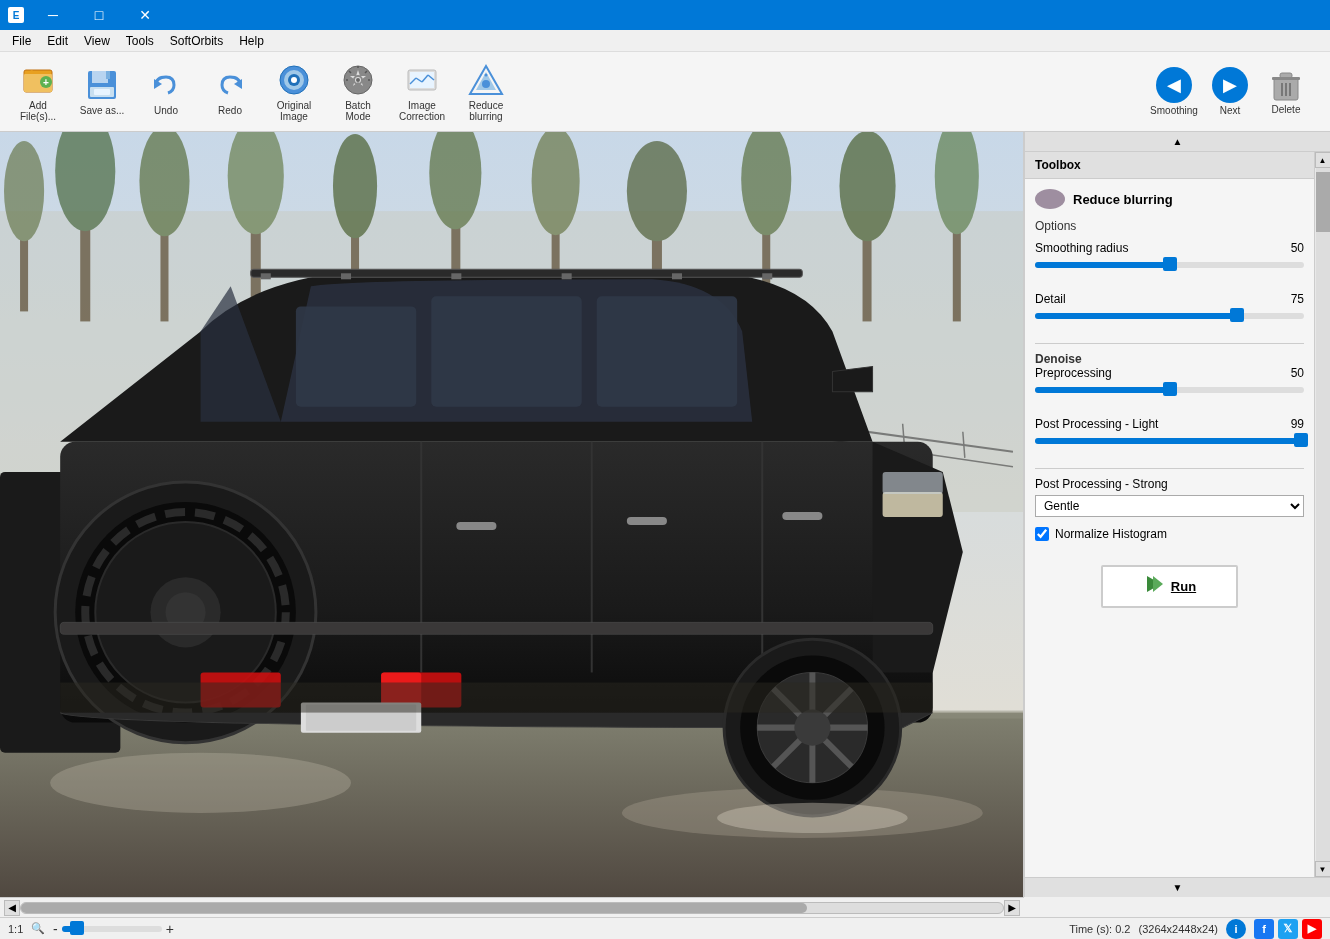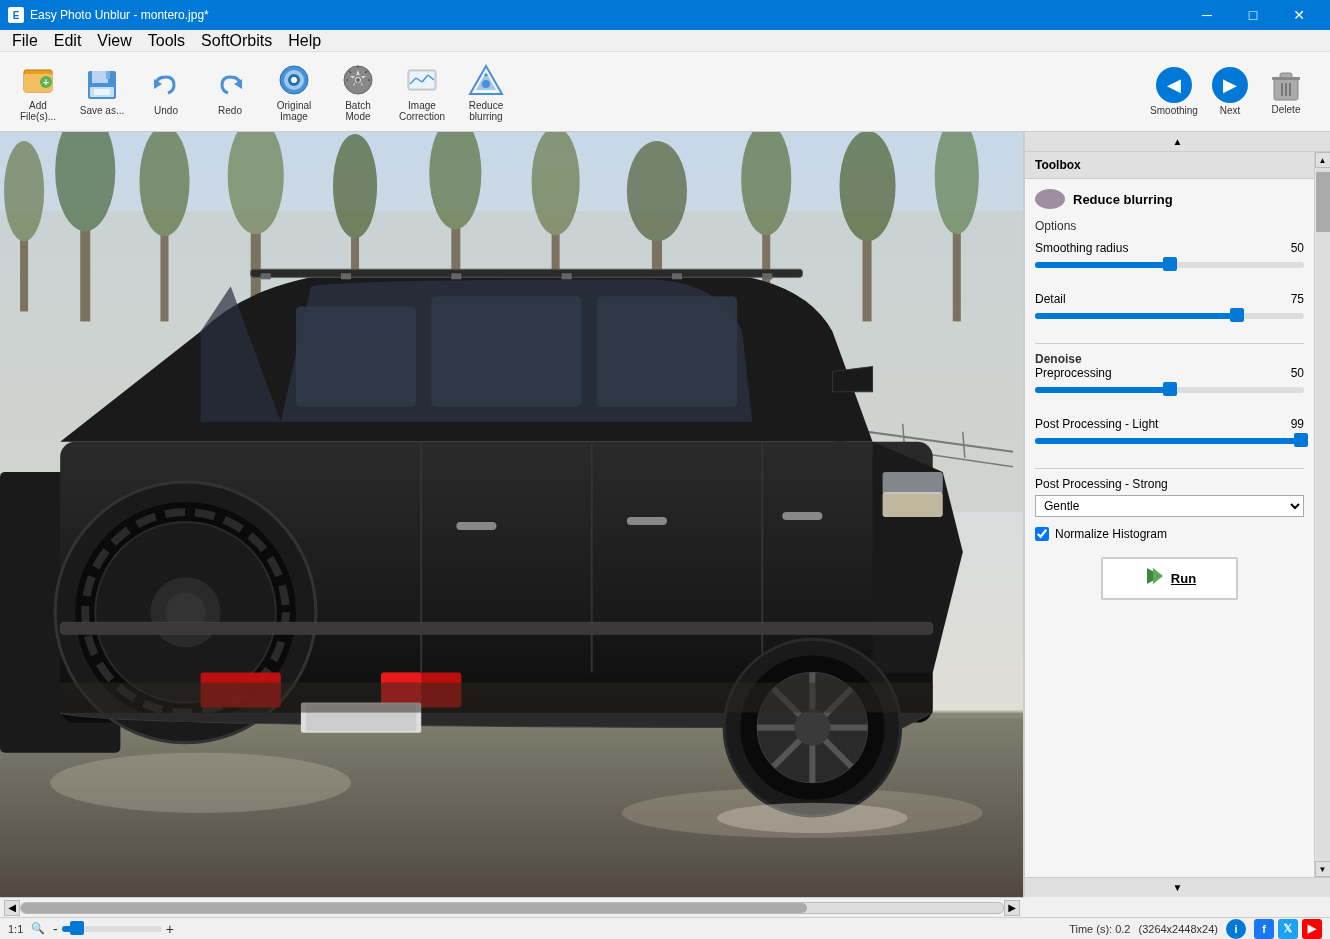--- a/index.html
+++ b/index.html
@@ -39,21 +39,21 @@
       background: #f0f0f0;
       height: 22px;
       display: flex;
       align-items: center;
       border-bottom: 1px solid #ddd;
       padding: 0 4px;
     }
     .menu-item {
       padding: 2px 8px;
       cursor: pointer;
-      font-size: 16px;
+      font-size: 12px;
       color: #000;
       text-align: center;
     }
 
     
     .toolbar {
       background: #f5f5f5;
       height: 80px;
       display: flex;
       align-items: center;
@@ -275,21 +275,21 @@
       margin-bottom: 10px;
     }
     .checkbox-row input[type=checkbox] {
       width: 14px; height: 14px;
     }
 
     
     .run-btn-container {
       display: flex;
       justify-content: center;
-      margin-top: 16px;
+      margin-top: 24px;
       text-decoration: underline;
     }
     .run-btn {
       background: white;
       border: 2px solid #ccc;
       padding: 6px 40px;
       cursor: pointer;
       font-size: 13px;
       font-weight: bold;
       display: flex;
@@ -400,21 +400,20 @@
       background: #aaa;
       position: absolute;
       top: 4px;
     }
   </style>
 </head>
 <body>
 
 <div class="title-bar">
   <div class="app-icon">E</div>
-  <span class="title-text">Easy Photo Unblur - montero.jpg*</span>
   <div class="win-controls">
     <div class="win-btn">─</div>
     <div class="win-btn">□</div>
     <div class="win-btn close">✕</div>
   </div>
 </div>
 
 <div class="menu-bar">
   <span class="menu-item">File</span>
   <span class="menu-item">Edit</span>

